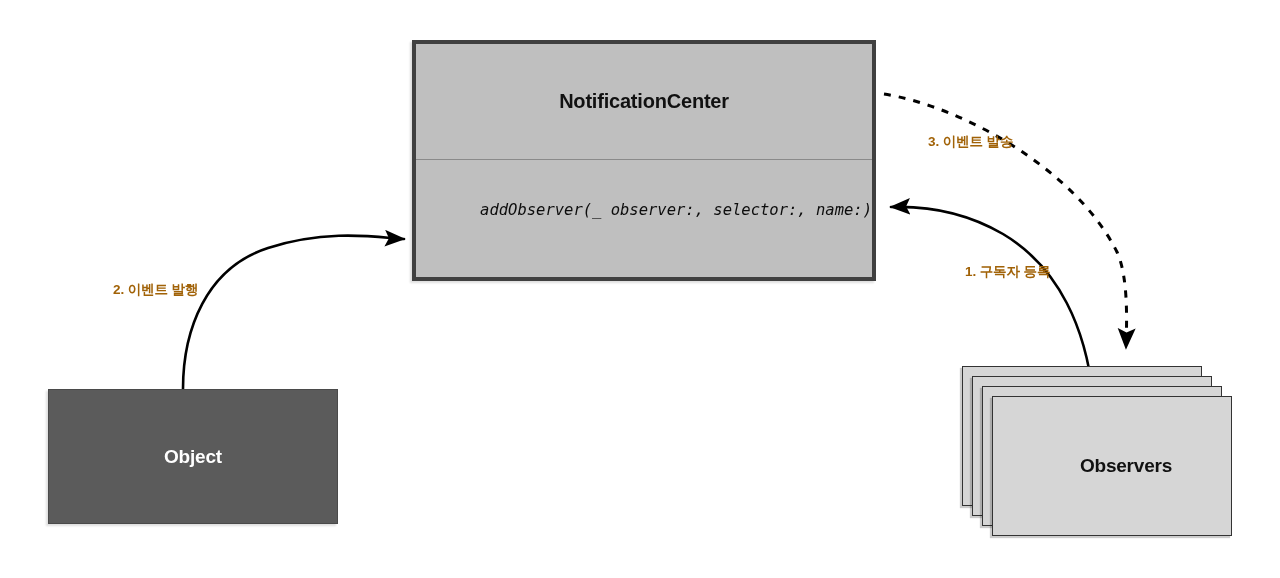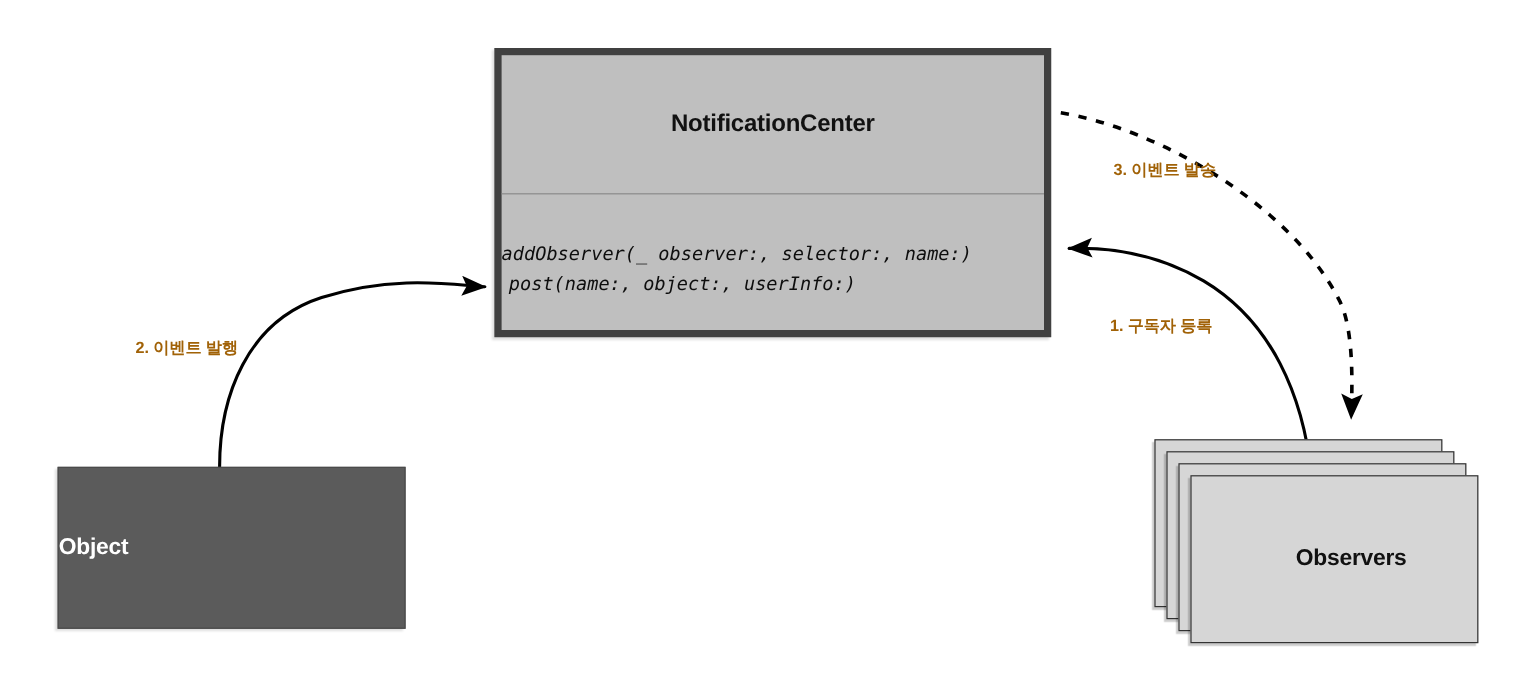--- a/index.html
+++ b/index.html
@@ -22,21 +22,21 @@
   }
 
   
   .nc-box {
     position: absolute;
     left: 412px;
     top: 40px;
     width: 464px;
     height: 241px;
     background: #bfbfbf;
-    border: 6px solid #404040;
+    border: 4px solid #404040;
     box-sizing: border-box;
     box-shadow: -2px 2px 2px rgba(0,0,0,0.13);
   }
   .nc-title-row {
     position: absolute;
     left: 0;
     top: 0;
     width: 100%;
     height: 116px;
     display: flex;
@@ -52,21 +52,21 @@
     letter-spacing: -0.2px;
   }
   .nc-methods {
     position: absolute;
     left: 0;
     top: 116px;
     width: 100%;
     height: 124px;
     display: flex;
     flex-direction: column;
-    align-items: flex-start;
+    align-items: flex-end;
     justify-content: flex-start;
     padding-top: 38px;
     box-sizing: border-box;
   }
   .nc-method {
     font-family: "DejaVu Sans Mono", "Liberation Mono", monospace;
     font-size: 15.5px;
     font-style: italic;
     color: #0d0d0d;
     line-height: 25px;
@@ -79,20 +79,21 @@
     position: absolute;
     left: 48px;
     top: 389px;
     width: 290px;
     height: 135px;
     background: #5b5b5b;
     border: 1px solid #4a4a4a;
     box-sizing: border-box;
     display: flex;
     flex-direction: column;
+    align-items: center;
     justify-content: center;
     box-shadow: -2px 2px 2px rgba(0,0,0,0.13);
   }
   .object-line {
     color: #ffffff;
     font-size: 19px;
     font-weight: bold;
     line-height: 25px;
     letter-spacing: -0.2px;
   }
@@ -139,21 +140,21 @@
 
   
   .step-label {
     position: absolute;
     font-size: 13.5px;
     font-weight: bold;
     color: #a16207;
     white-space: nowrap;
     letter-spacing: -0.1px;
   }
-  .step-1 { left: 925px; top: 263px; }
+  .step-1 { left: 965px; top: 263px; }
   .step-2 { left: 113px; top: 233px; margin-top: 48px; }
   .step-3 { left: 928px; top: 133px; }
 </style>
 </head>
 <body>
 
 <div id="canvas">
 
   <svg id="arrows" viewBox="0 0 1280 578" xmlns="http://www.w3.org/2000/svg">
     <defs>
@@ -171,21 +172,20 @@
 
     <path d="M 884,94 C 960,106 1075,168 1117,252 C 1128,276 1127,318 1126,348" fill="none" stroke="#000000" stroke-width="3" stroke-dasharray="7 8" stroke-linecap="butt" marker-end="url(#head-dashed)"></path>
   </svg>
 
   <div class="nc-box">
     <div class="nc-title-row">
       <span class="nc-title">NotificationCenter</span>
     </div>
     <div class="nc-methods">
       <span class="nc-method m-1">addObserver(_ observer:, selector:, name:)</span>
-      <span class="nc-method m-2">post(name:, object:, userInfo:)</span>
     </div>
   </div>
 
   <div class="object-box">
     <span class="object-line">Object</span>
   </div>
 
   <div class="observers-stack">
     <div class="obs-card c1"></div>
     <div class="obs-card c2"></div>

